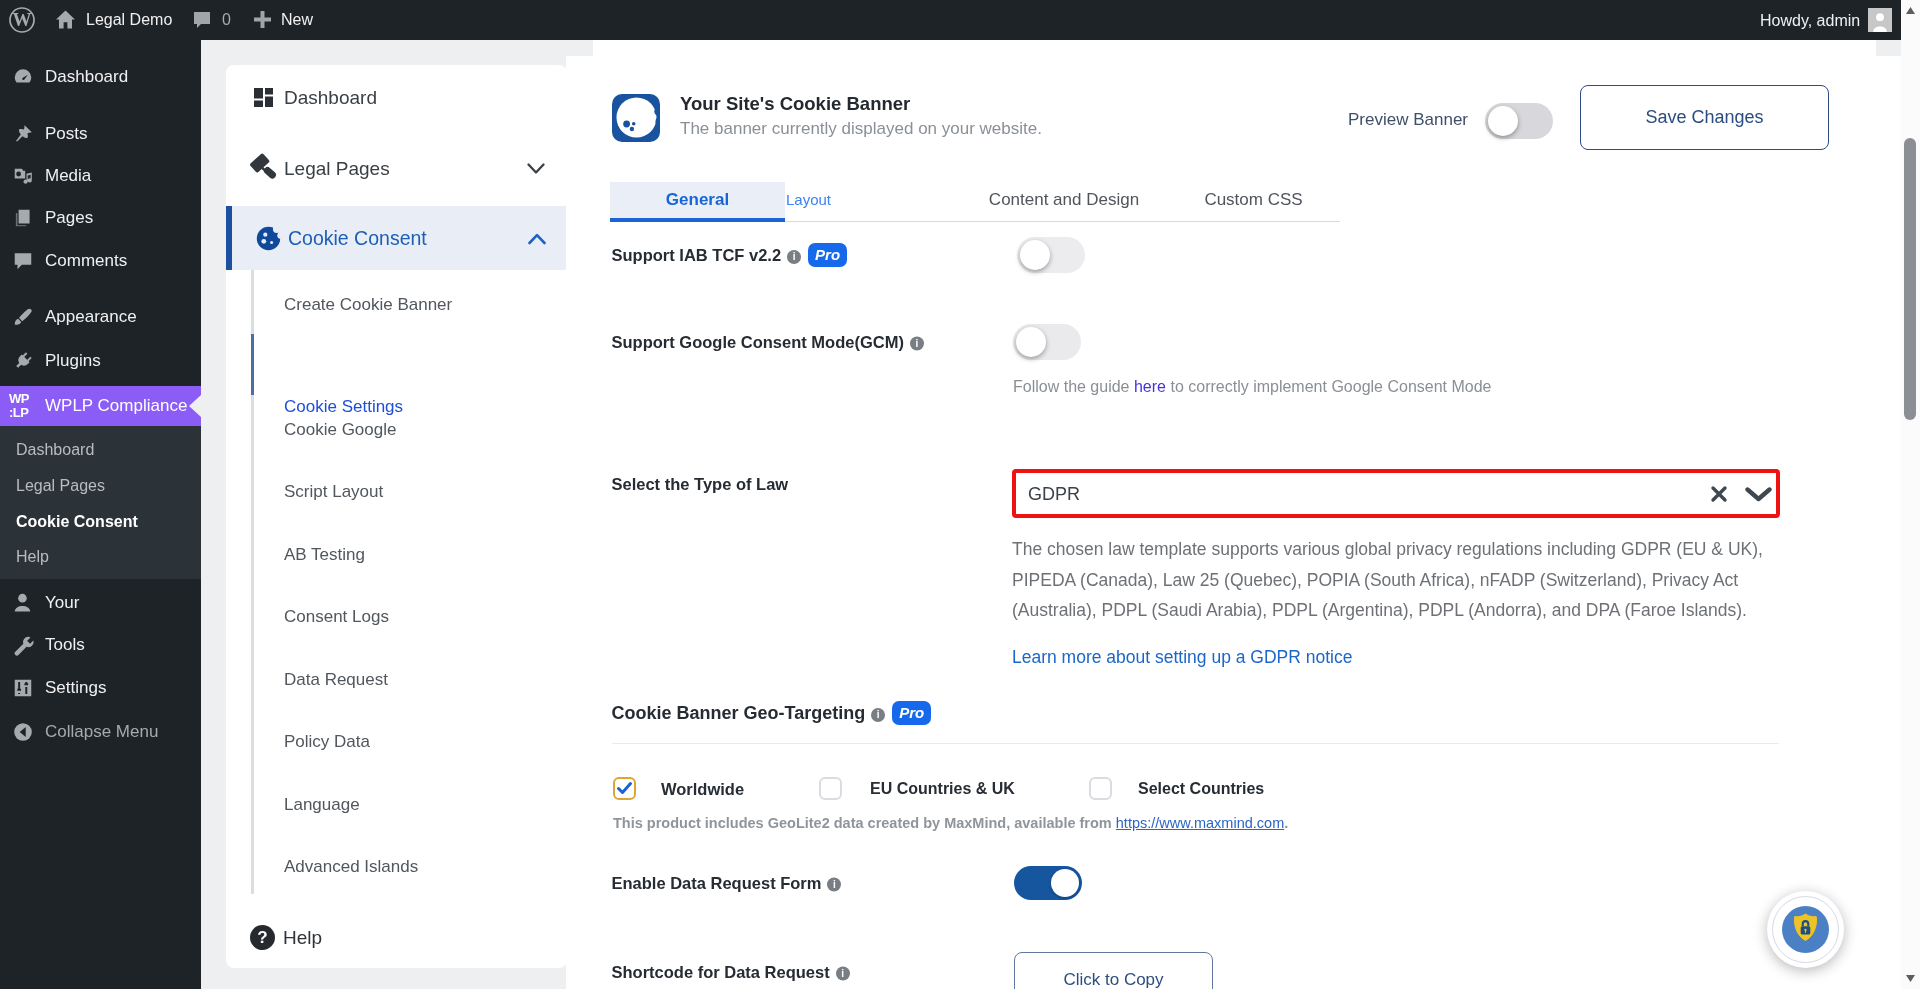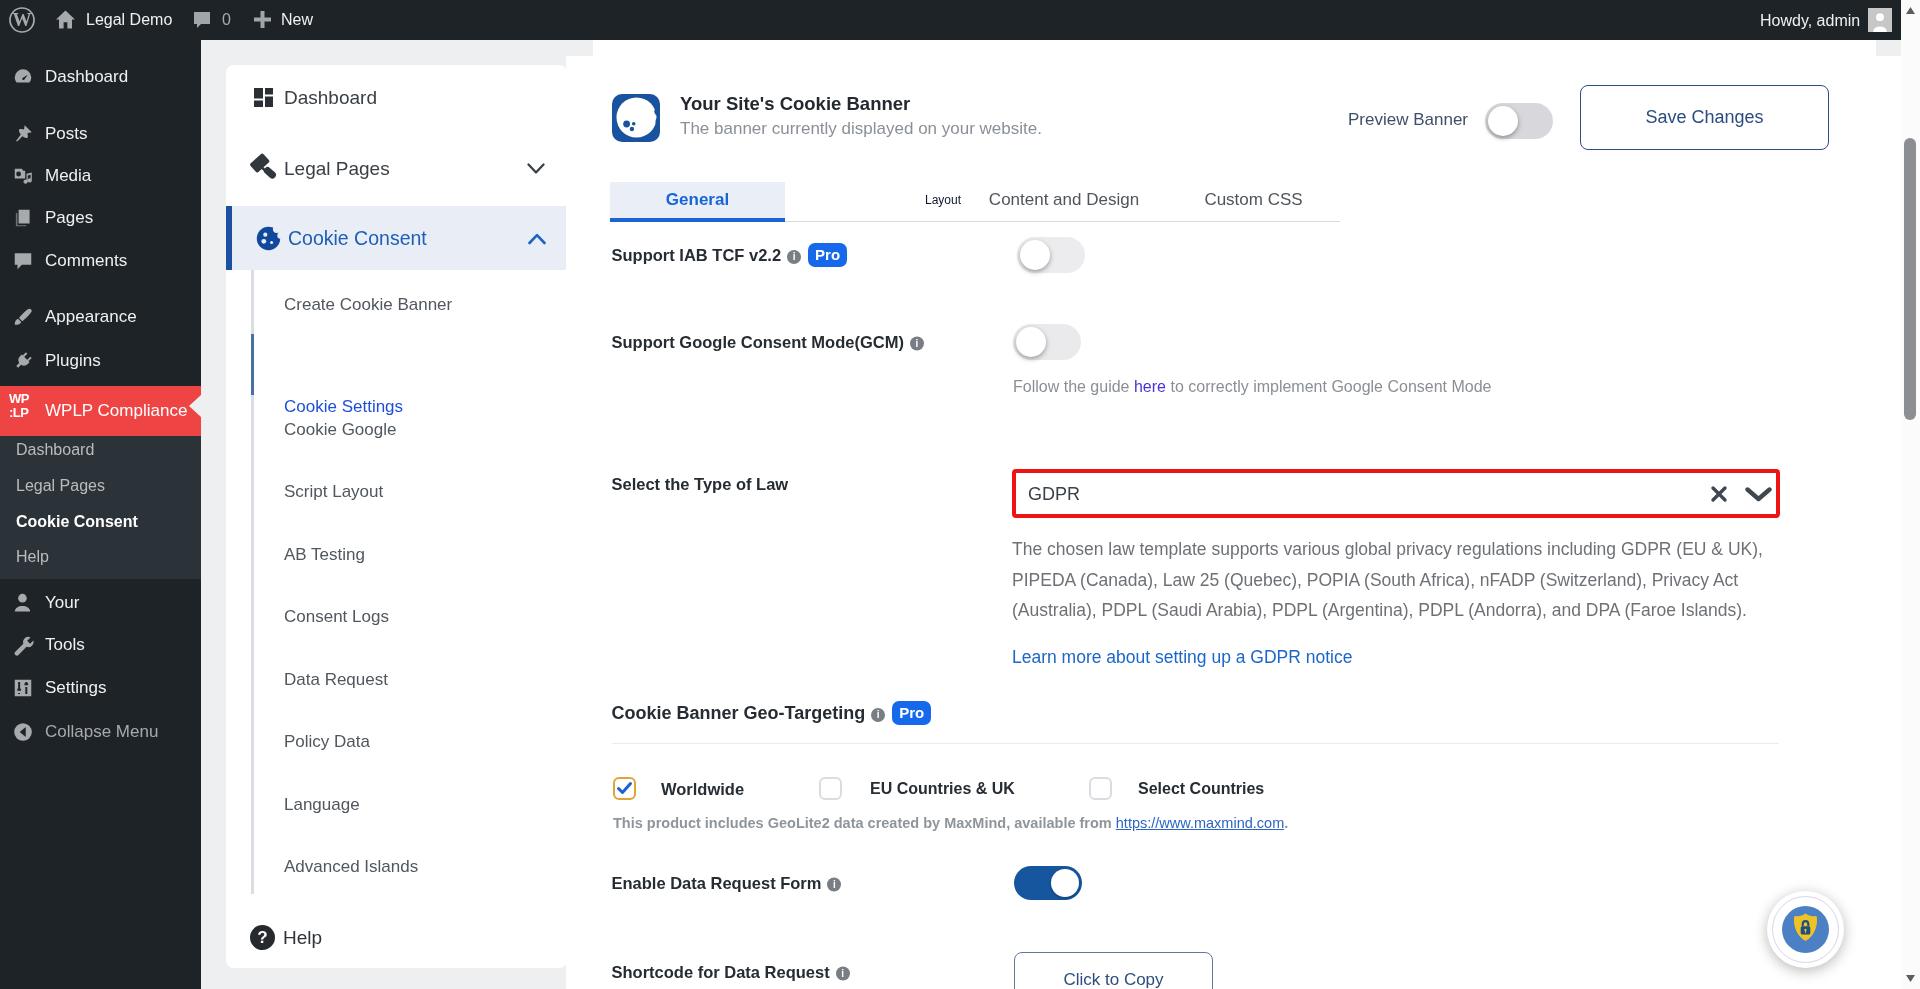--- a/index.html
+++ b/index.html
@@ -15,21 +15,21 @@
 #sthumb { position:absolute; left:3px; top:138px; width:12px; height:282px; background:#8b8e92; border-radius:6px; }
 .menu-item { position:absolute; left:0; width:201px; height:42px; color:#f0f0f1; font-size:17px; }
 .menu-item .ic { position:absolute; left:12px; top:50%; transform:translateY(-50%); width:22px; height:22px; }
 .menu-item .tx { position:absolute; left:45px; top:50%; transform:translateY(-50%); white-space:nowrap; }
 .sub-item { position:absolute; left:0; width:201px; color:#b8bcc0; font-size:16px; }
 .sub-item .tx { position:absolute; left:16px; top:50%; transform:translateY(-50%); }
 svg { display:block; }
 .card-sub { position:absolute; left:58px; color:#51575e; font-size:17px; white-space:nowrap; transform:translateY(-50%); }
 .flabel { position:absolute; font-weight:bold; font-size:19px; color:#262c33; white-space:nowrap; transform:translateY(-50%); }
 .info { display:inline-block; width:14px; height:14px; background:#797e85; border-radius:50%; color:#fff; font-size:10px; font-weight:bold; text-align:center; line-height:14px; vertical-align:1px; margin-left:6px; font-style:normal; }
-.pro { display:inline-block; background:#1669ea; color:#fff; font-weight:bold; font-size:15px; border-radius:7px; padding:3px 7px 4px; margin-left:7px; vertical-align:1px; }
+.pro { display:inline-block; background:#1669ea; color:#fff; font-weight:bold; font-size:15px; border-radius:7px; padding:3px 7px 4px; margin-left:7px; vertical-align:1px;font-style:italic; }
 .toggle { position:absolute; width:68px; height:36px; border-radius:18px; background:#ececef; }
 .toggle .knob { position:absolute; left:3px; top:3px; width:30px; height:30px; border-radius:50%; background:#fff; box-shadow:0 2px 5px rgba(0,0,0,0.35); }
 .toggle.on { background:#15569f; }
 .toggle.on .knob { left:auto; right:3px; box-shadow:0 1px 3px rgba(0,0,0,0.3); }
 .cb { position:absolute; width:23px; height:23px; border-radius:6px; background:#fff; border:2px solid #d9dce0; }
 .cblabel { position:absolute; font-weight:bold; font-size:19px; color:#272d34; transform:translateY(-50%); white-space:nowrap; }
 </style>
 </head>
 <body>
 
@@ -114,21 +114,21 @@
     <svg class="ic" viewBox="0 0 20 20">
         <g transform="rotate(45 10 10)" fill="#a7aaad">
           <rect x="6.3" y="2.5" width="1.8" height="4.5"></rect>
           <rect x="11.9" y="2.5" width="1.8" height="4.5"></rect>
           <path d="M5 6.5 h10 v2.3 a5 5 0 0 1 -3.8 4.85 V17.5 h-2.4 v-3.85 A5 5 0 0 1 5 8.8 z"></path>
         </g>
       </svg>
     <span class="tx">Plugins</span>
   </div>
 
-  <div class="menu-item" style="top:345.6px;height:50px;background:#ef4444;color:#fff;font-size:17px;">
+  <div class="menu-item" style="top:345.6px;height:40px;background:#8b5cf6;color:#fff;font-size:17px;">
     <div class="abs" style="left:9px;top:6px;width:30px;height:30px;color:#fff;font-weight:bold;font-size:13px;line-height:14px;letter-spacing:-0.5px;">WP<br>:LP</div>
     <span class="tx">WPLP Compliance</span>
     <div class="abs" style="right:0;top:9px;width:0;height:0;border-top:11px solid transparent;border-bottom:11px solid transparent;border-right:12px solid #edeff1;"></div>
   </div>
 
   <div class="sub-item" style="top:392px;height:36px;">
       <span class="tx">Dashboard</span>
     </div>
   <div class="sub-item" style="top:428px;height:36px;">
       <span class="tx">Legal Pages</span>
@@ -247,21 +247,21 @@
   <div class="abs" style="left:782px;top:64px;transform:translateY(-50%);font-size:17px;color:#3f4f68;white-space:nowrap;">Preview Banner</div>
   <div class="toggle" style="left:919px;top:47px;background:#d8d8dc;">
       <div class="knob"></div>
     </div>
   <div class="abs" style="left:1014px;top:29px;width:249px;height:65px;border:1.2px solid #2e4c86;border-radius:8px;background:#fff;color:#2b4c80;font-size:18px;text-align:center;line-height:62px;">Save Changes</div>
 
   <div class="abs" style="left:44px;top:126px;width:175px;height:36px;background:#e9eef7;"></div>
   <div class="abs" style="left:44px;top:165px;width:730px;height:1px;background:#d7dade;"></div>
   <div class="abs" style="left:44px;top:162px;width:175px;height:4px;background:#1b64d6;"></div>
   <div class="abs" style="left:44px;top:126px;width:175px;height:36px;line-height:36px;text-align:center;font-size:17px;font-weight:bold;color:#1766d8;">General</div>
-  <div class="abs" style="left:220px;top:126px;width:175px;height:36px;line-height:36px;text-align:right;font-size:12px;color:#0f172a;">Layout</div>
+  <div class="abs" style="left:220px;top:126px;width:175px;height:36px;line-height:36px;text-align:left;font-size:15px;color:#3b82f6;">Layout</div>
   <div class="abs" style="left:410px;top:126px;width:176px;height:36px;line-height:36px;text-align:center;font-size:17px;color:#50555b;">Content and Design</div>
   <div class="abs" style="left:600px;top:126px;width:175px;height:36px;line-height:36px;text-align:center;font-size:17px;color:#50555b;">Custom CSS</div>
 
   <div class="flabel" style="left:45.5px;top:199px;font-size:16.5px;">Support IAB TCF v2.2<span class="info">i</span><span class="pro">Pro</span></div>
   <div class="toggle" style="left:451px;top:181px;">
       <div class="knob"></div>
     </div>
 
   <div class="flabel" style="left:45.5px;top:286px;font-size:16.5px;">Support Google Consent Mode(GCM)<span class="info">i</span></div>
   <div class="toggle" style="left:447px;top:268px;background:#eae9ec;">

